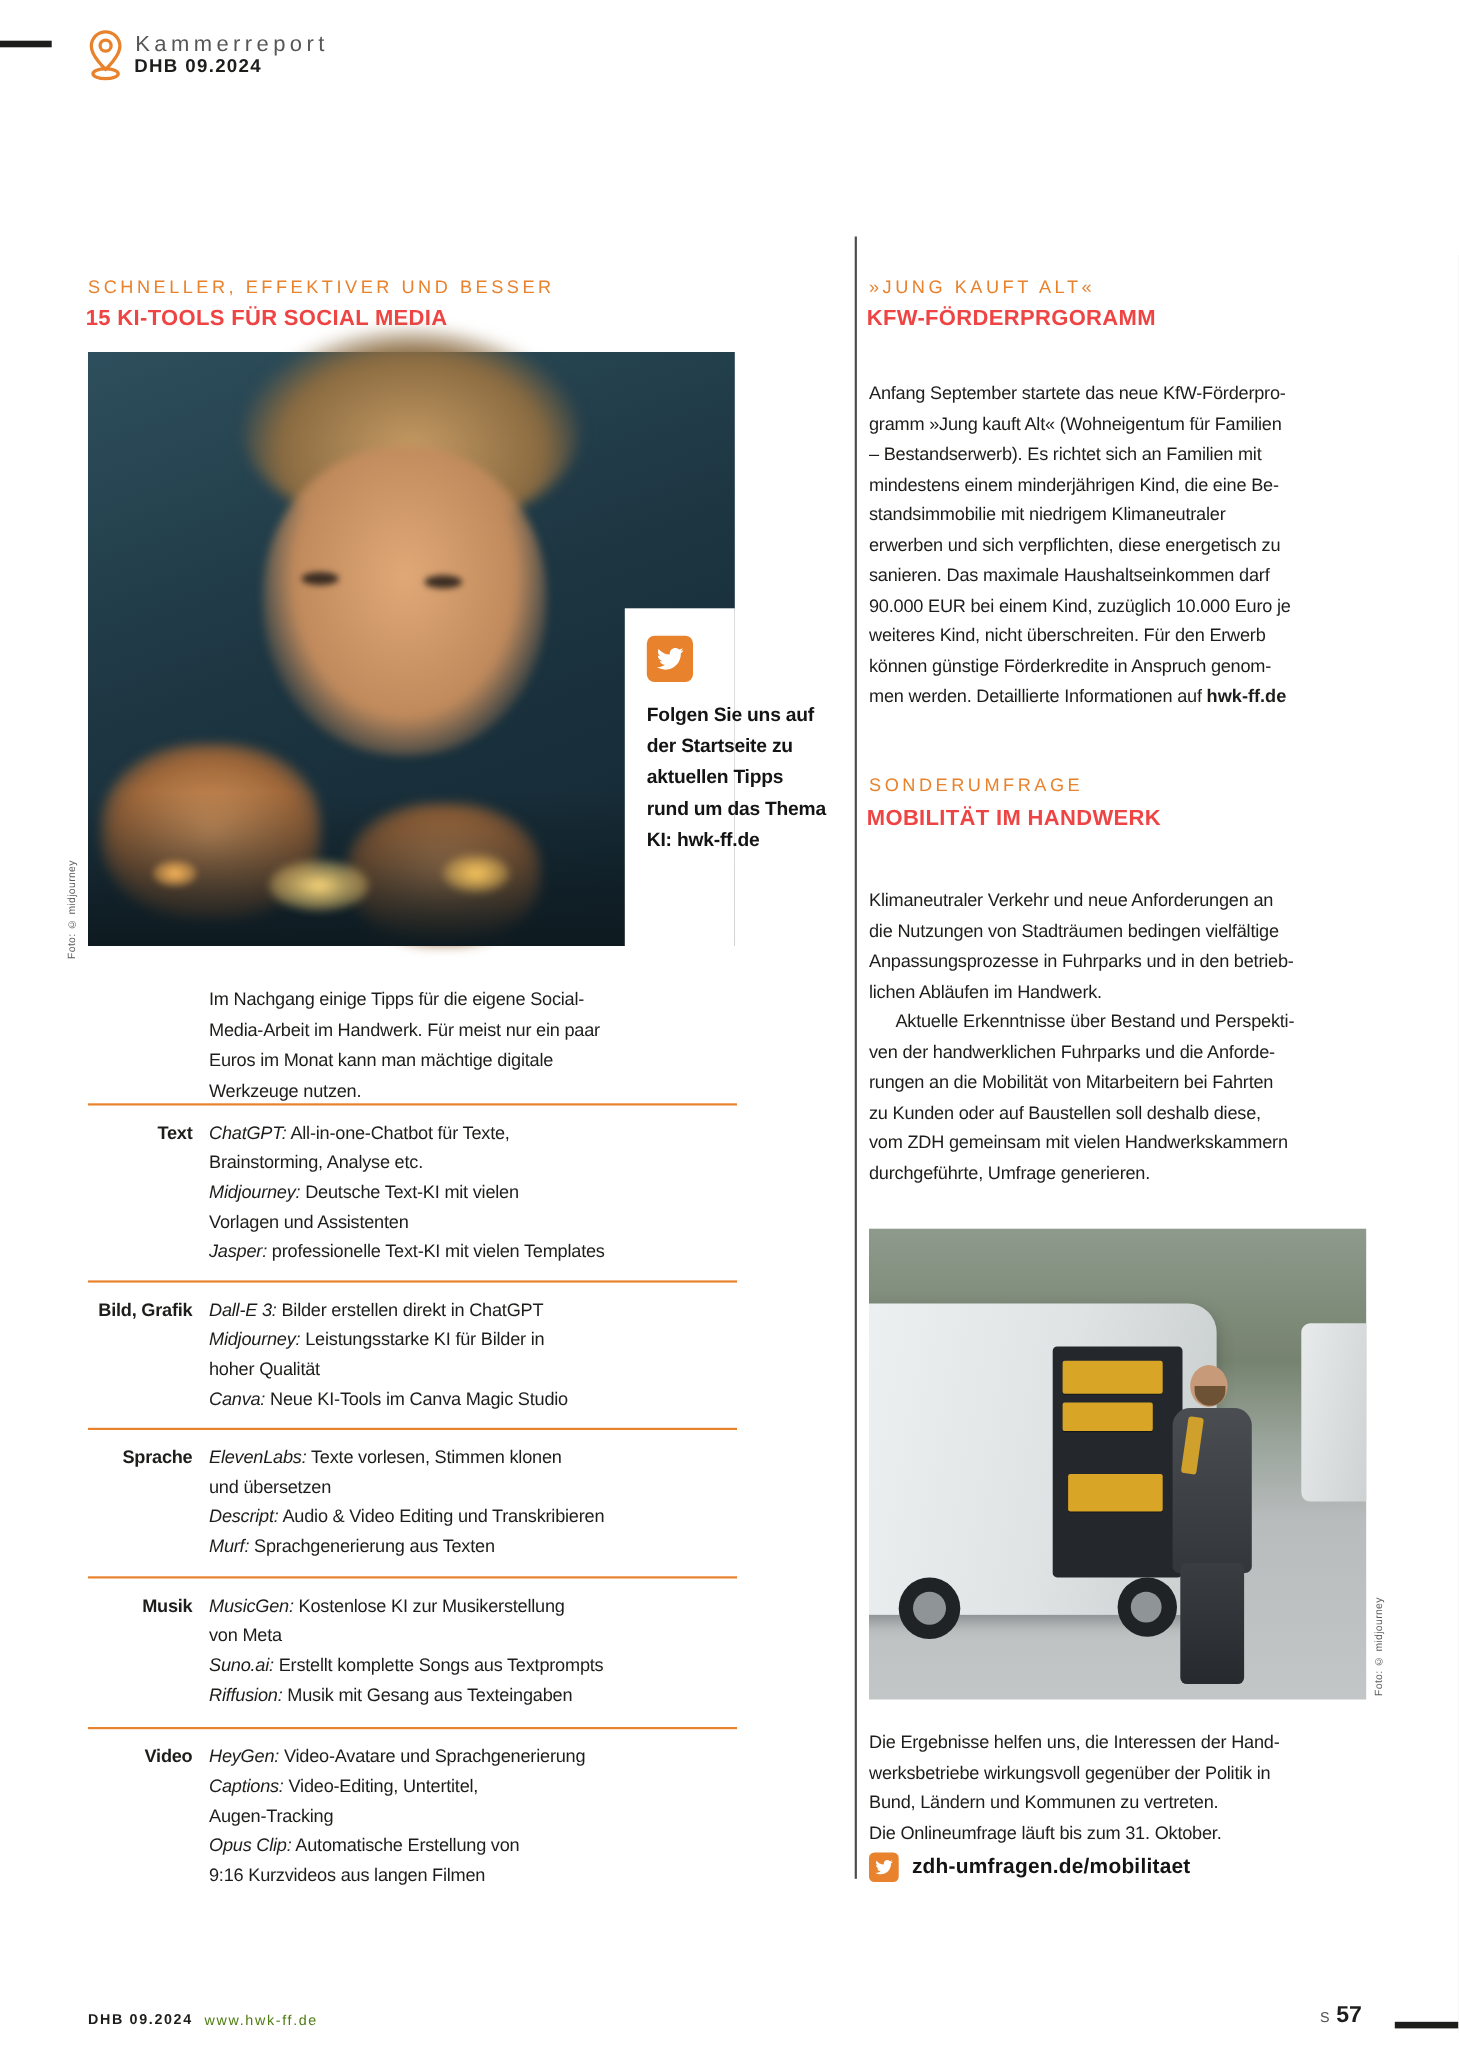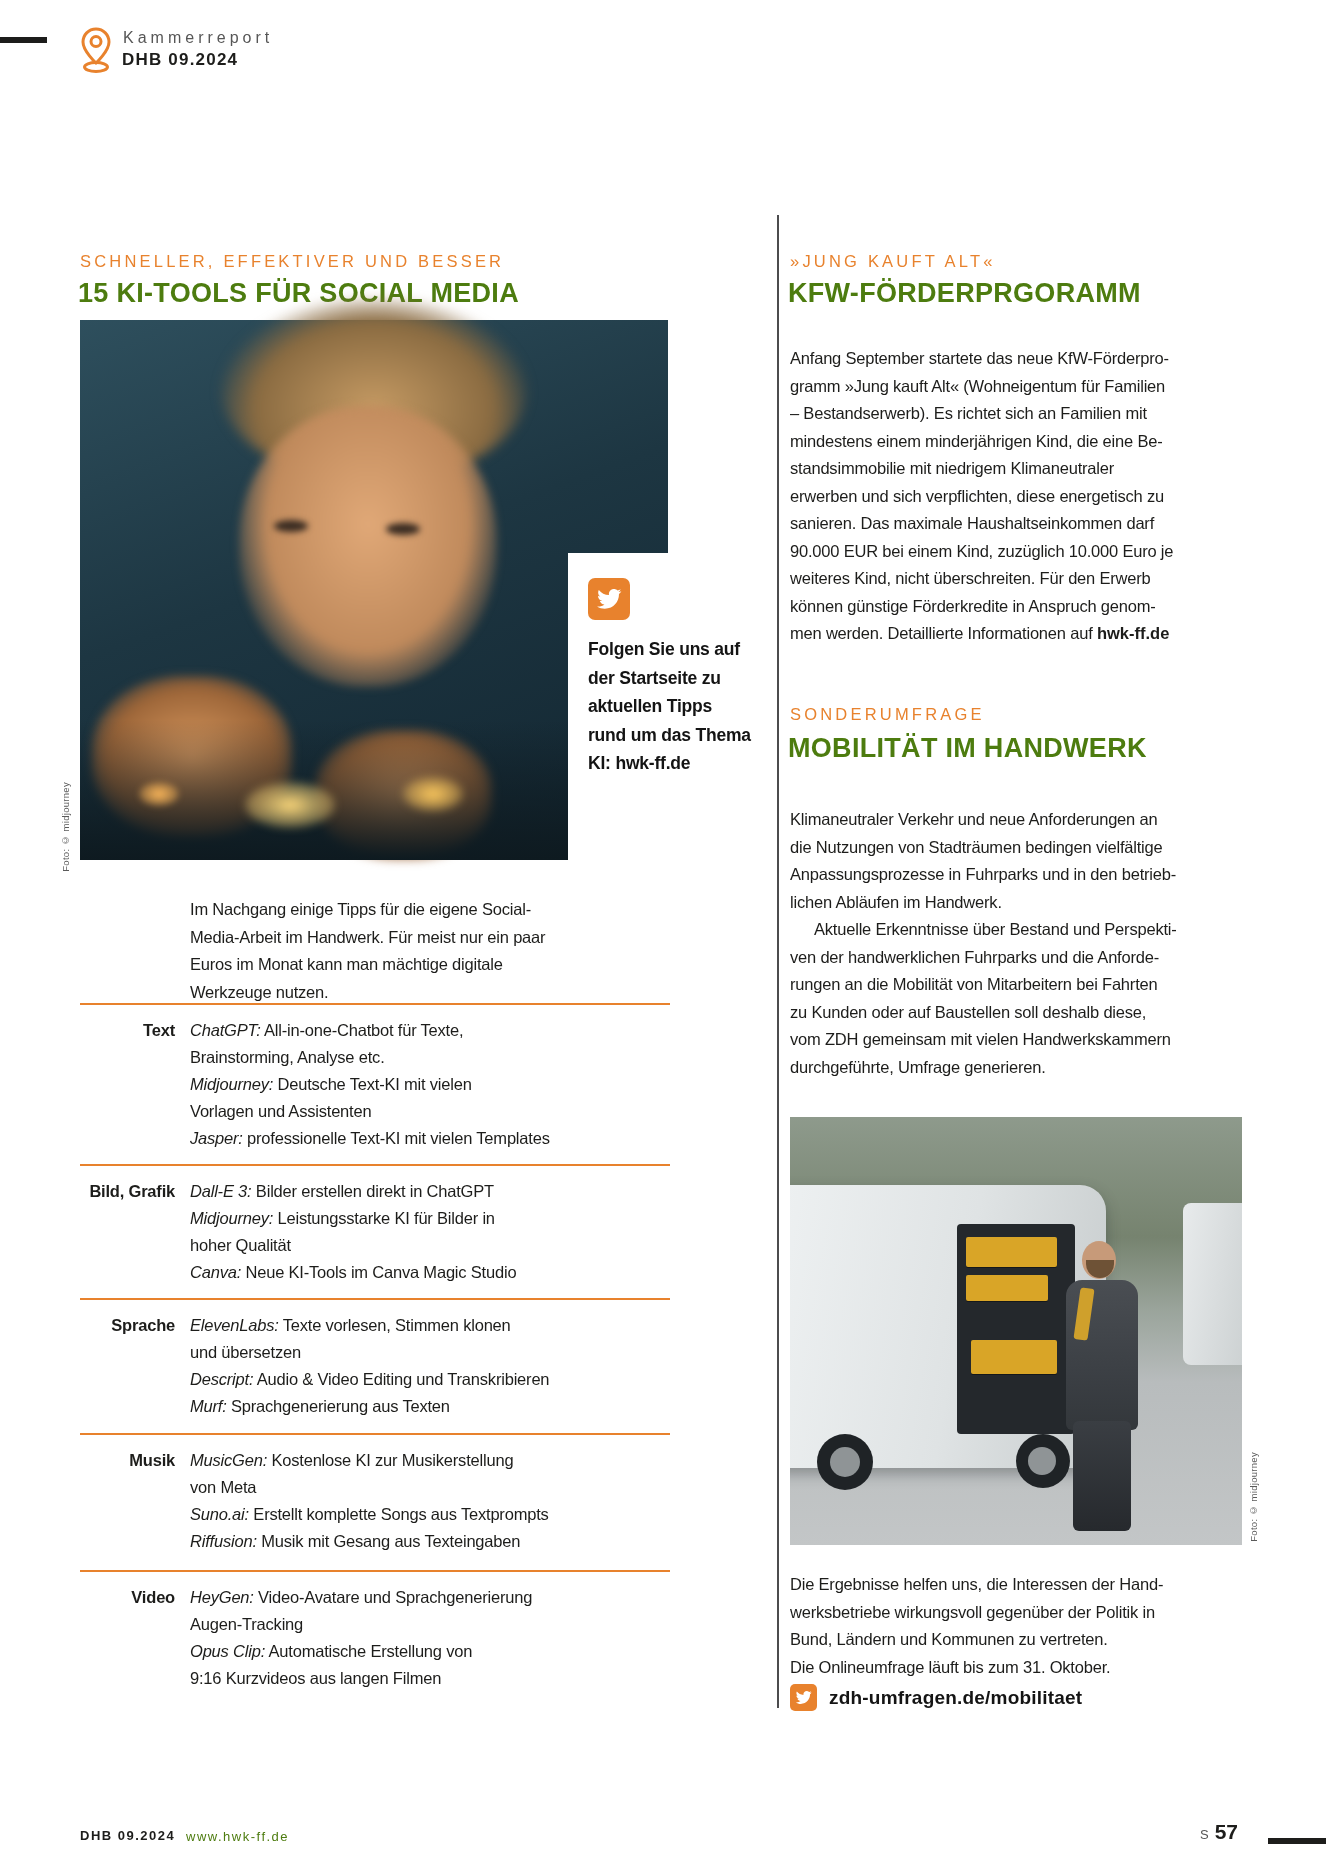--- a/index.html
+++ b/index.html
@@ -2,25 +2,25 @@
 <html><head>
 <meta charset="utf-8">
 <style>
   html,body{margin:0;padding:0;background:#f0f0f0;}
   .page{position:relative;width:1326px;height:1875px;background:#ffffff;margin:0 auto;
         font-family:"Liberation Sans",sans-serif;color:#1d1d1b;overflow:hidden;}
   .abs{position:absolute;}
   .ln{white-space:nowrap;}
   
   .bar-top{left:0;top:37px;width:47px;height:6px;background:#1d1d1b;}
-  .brand-section{left:123px;top:29px;font-size:16px;letter-spacing:4px;color:#565656;}
+  .brand-section{left:123px;top:29px;font-size:20px;letter-spacing:4px;color:#565656;}
   .brand-issue{left:122px;top:50px;font-size:17px;font-weight:bold;letter-spacing:1.2px;color:#1d1d1b;}
   
   .kicker{font-size:16.5px;letter-spacing:3.2px;color:#E8822D;font-weight:500;}
-  .title{font-size:27px;font-weight:bold;letter-spacing:.3px;color:#4d7c0f;}
+  .title{font-size:20px;font-weight:bold;letter-spacing:.3px;color:#ef4444;}
   
   .body-txt{font-size:16.5px;line-height:27.5px;letter-spacing:-.2px;}
   .indent .ln:first-child{text-indent:24px;}
   
   .boy-fig{left:80px;top:320px;width:588px;height:540px;overflow:visible;
            background:linear-gradient(160deg,#2e4f5d 0%,#1d3642 45%,#122530 100%);}
   .boy-hair{position:absolute;left:24%;top:-4%;width:52%;height:34%;border-radius:50%;
             background:radial-gradient(ellipse at 50% 60%,#c59a63 0%,#8a6b41 55%,rgba(40,60,70,0) 75%);filter:blur(6px);}
   .boy-face{position:absolute;left:27%;top:16%;width:44%;height:52%;border-radius:48%;
             background:radial-gradient(ellipse at 50% 42%,#e0a877 0%,#c08a5c 55%,rgba(30,50,60,0) 78%);filter:blur(4px);}
@@ -208,20 +208,21 @@
           </div>
         </div>
       </div>
       <div class="tool-section">
         <div class="tool-cat">Video</div>
         <div class="tool-items">
           <div class="tool-item">
             <div class="ln"><i>HeyGen:</i> Video-Avatare und Sprachgenerierung</div>
           </div>
           <div class="tool-item">
+            <div class="ln"><i>Captions:</i> Video-Editing, Untertitel,</div>
             <div class="ln">Augen-Tracking</div>
           </div>
           <div class="tool-item">
             <div class="ln"><i>Opus Clip:</i> Automatische Erstellung von</div>
             <div class="ln">9:16 Kurzvideos aus langen Filmen</div>
           </div>
         </div>
       </div>
     </div>
 

